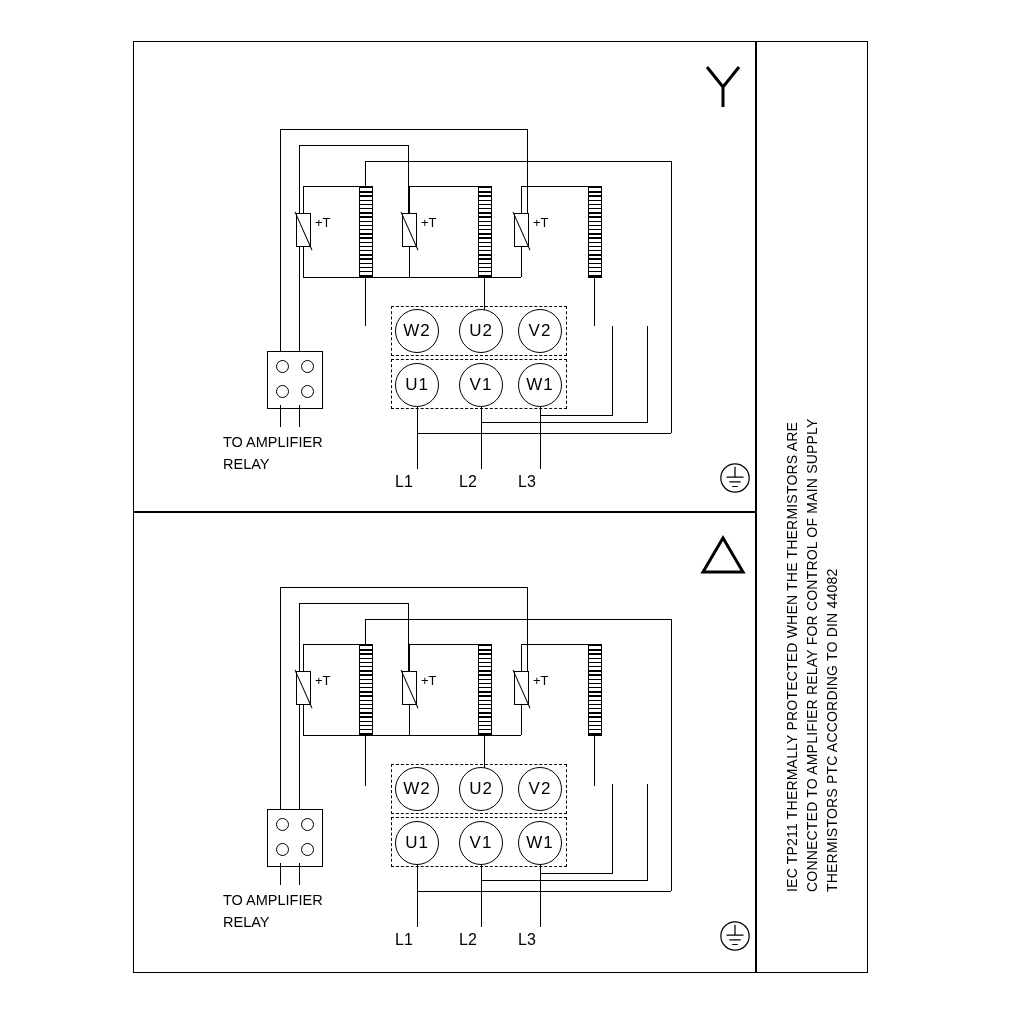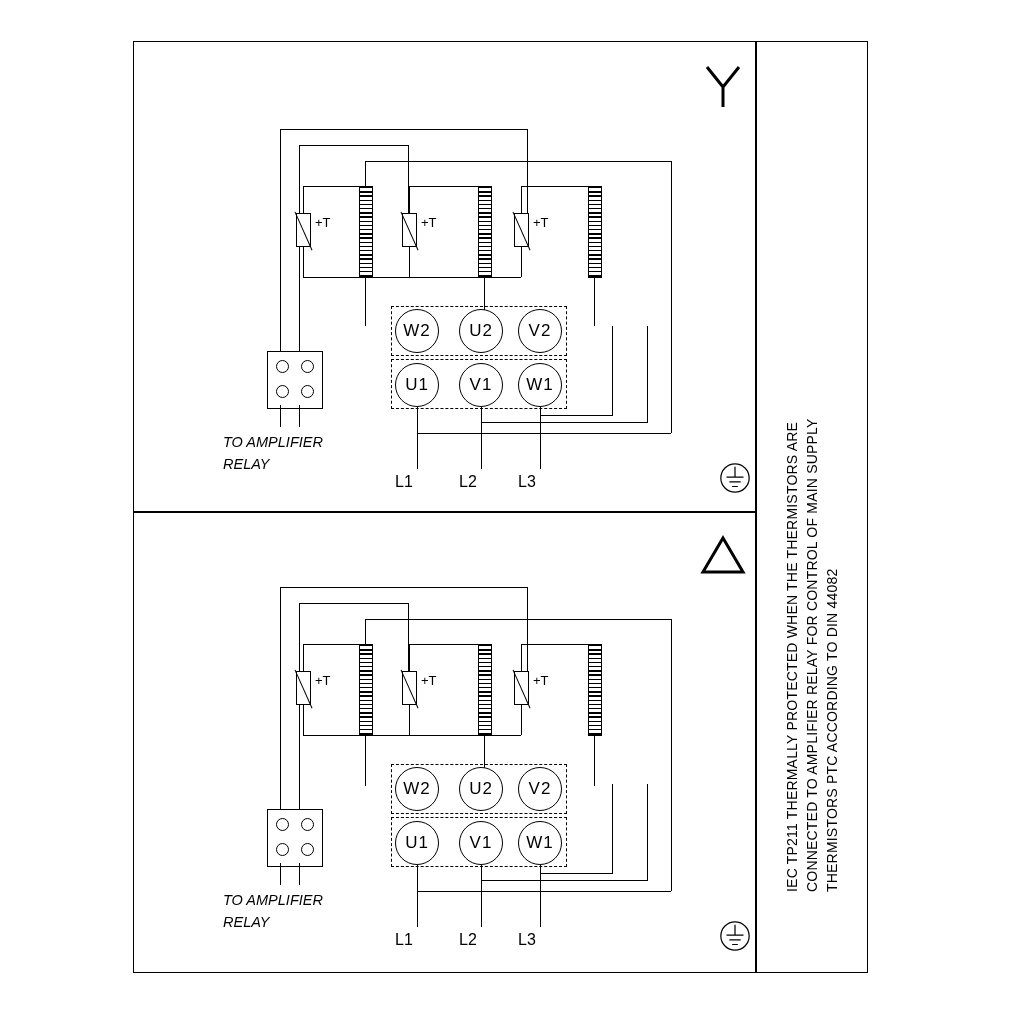--- a/index.html
+++ b/index.html
@@ -132,21 +132,20 @@
     height: 11px;
     border: 1.2px solid #000;
     border-radius: 50%;
     background: #fff;
   }
 
   .label {
     position: absolute;
     font-size: 14.5px;
     white-space: nowrap;
-    font-style: italic;
   }
   .phase-label {
     position: absolute;
     font-size: 16px;
     white-space: nowrap;
   }
 
   
   .note {
     position: absolute;

